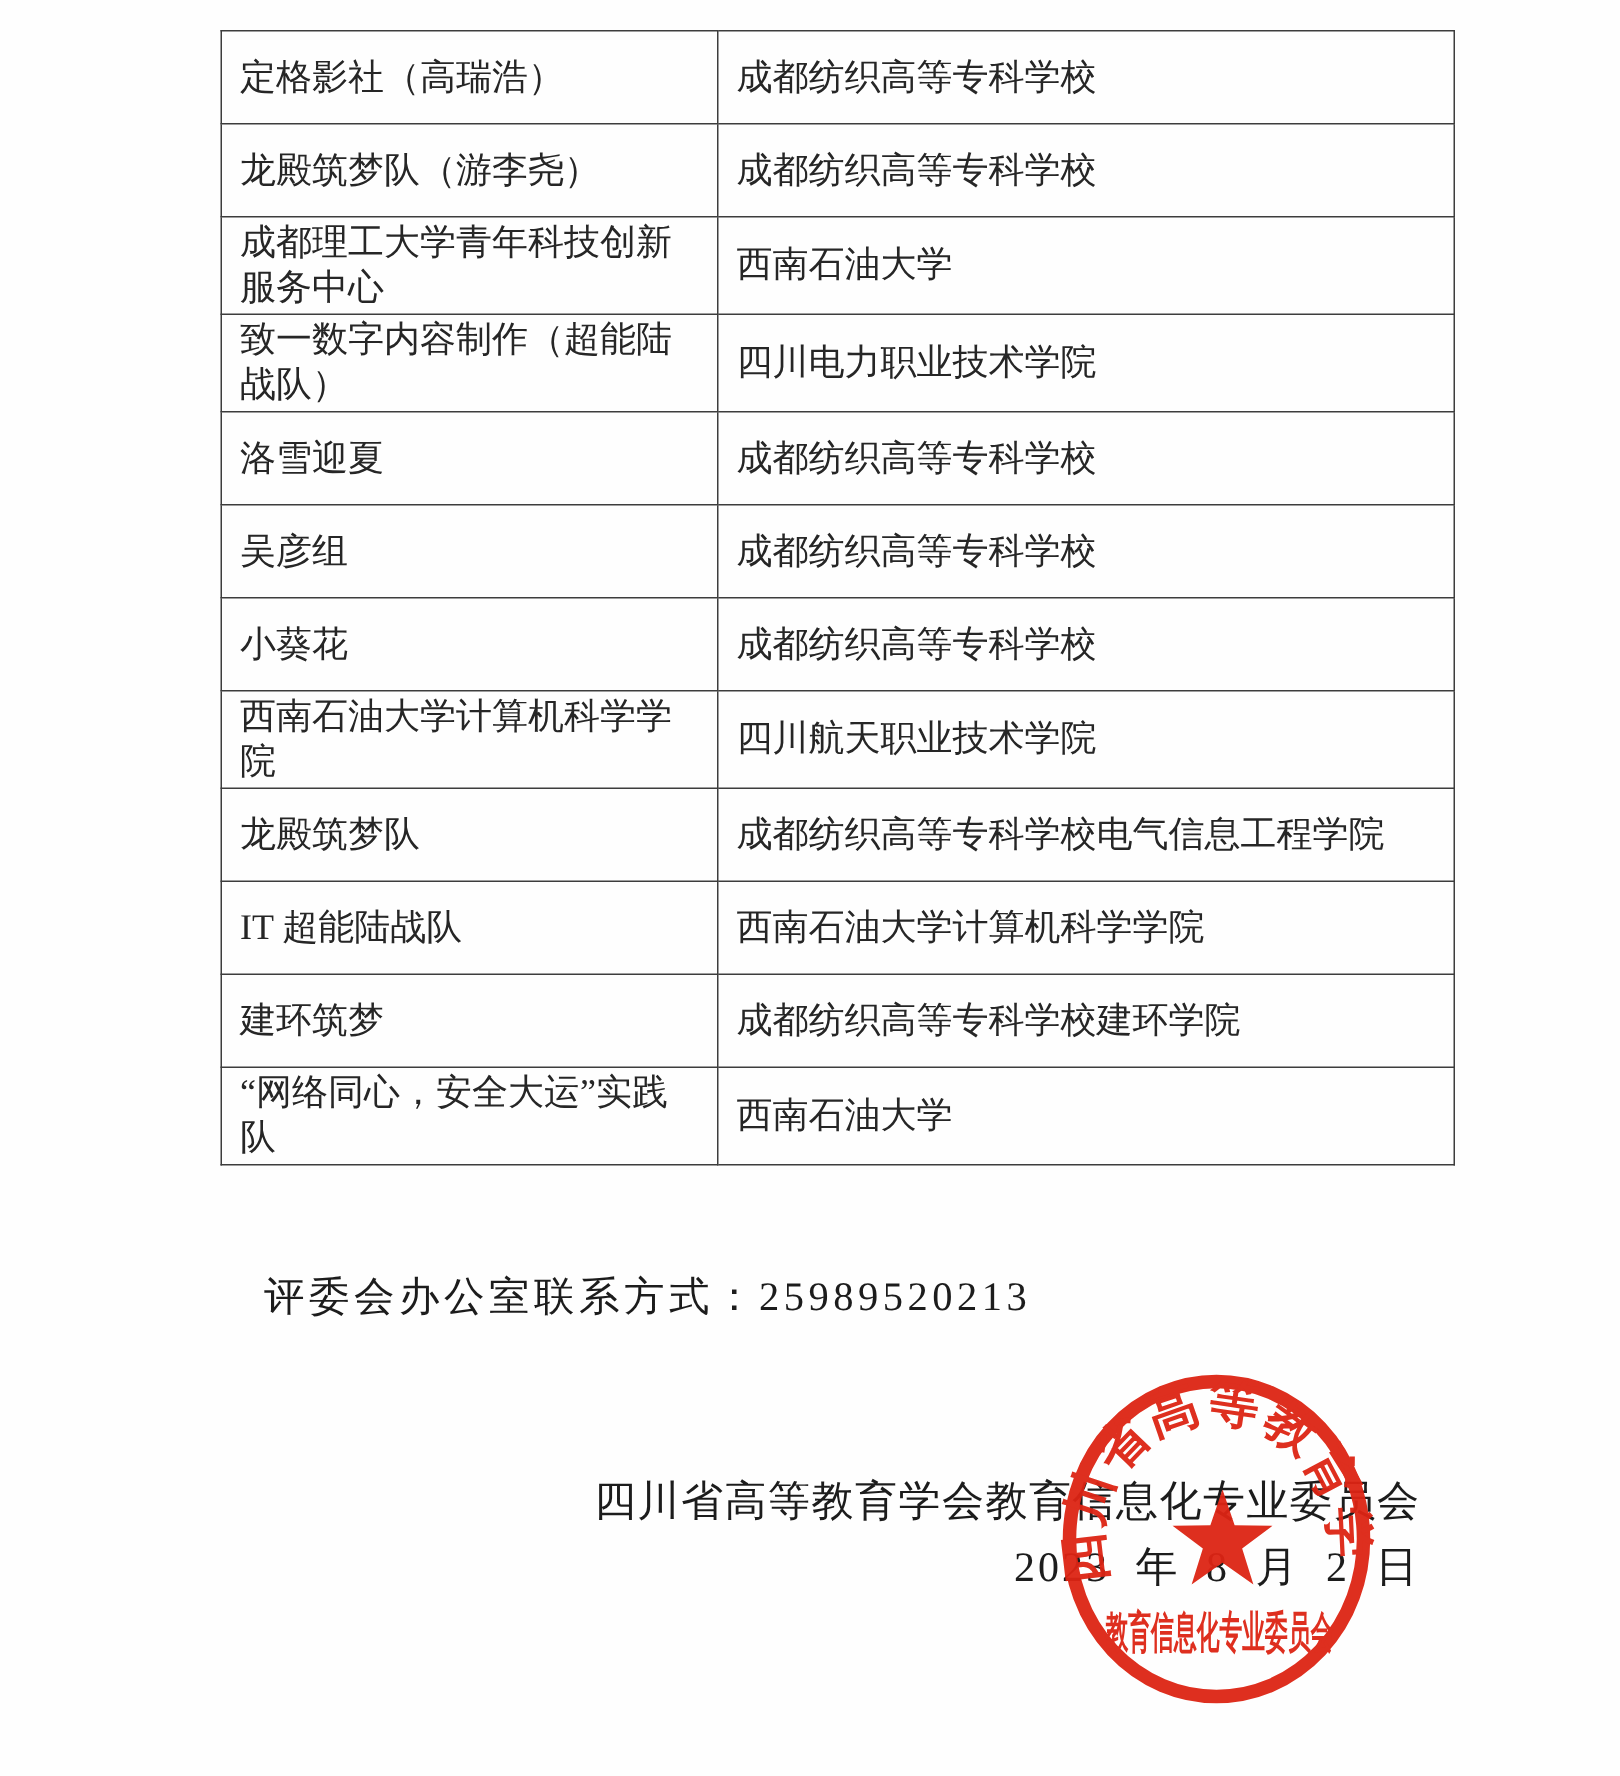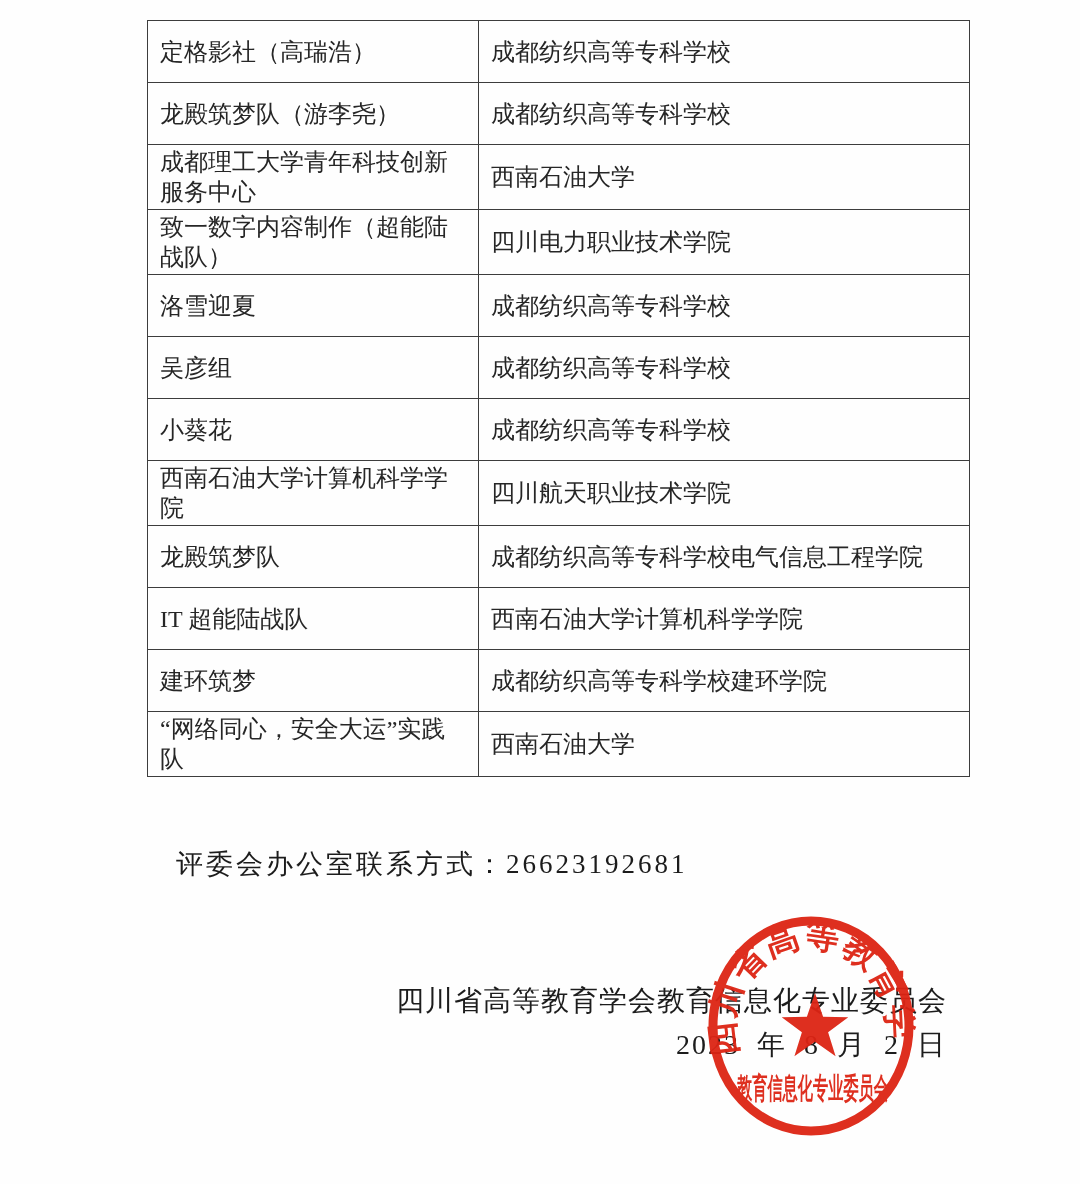--- a/index.html
+++ b/index.html
@@ -144,21 +144,21 @@
           <td class="col-team">建环筑梦</td>
           <td class="col-school">成都纺织高等专科学校建环学院</td>
         </tr>
         <tr>
           <td class="col-team">“网络同心，安全大运”实践队</td>
           <td class="col-school">西南石油大学</td>
         </tr>
       </tbody>
   </table>
 
-  <div class="contact-line"><span>评委会办公室联系方式：</span><span>26623192681</span></div>
+  <div class="contact-line"><span>评委会办公室联系方式：</span><span>25989520213</span></div>
 
   <div class="org-line">四川省高等教育学会教育信息化专业委员会</div>
   <div class="date-line">2023 年 8 月 2 日</div>
 
   <svg class="stamp" viewBox="0 0 216 228" xmlns="http://www.w3.org/2000/svg">
     <ellipse cx="108" cy="114" rx="98" ry="105" fill="none" stroke="#dd2414" stroke-width="9"></ellipse>
     <path id="ringTextPath" d="M 35.6 142.3 A 77 80 0 1 1 180.4 142.3" fill="none"></path>
     <text class="stamp-ring-text" fill="#dd2414">
       <textPath href="#ringTextPath" startOffset="0">四川省高等教育学会</textPath>
     </text>

